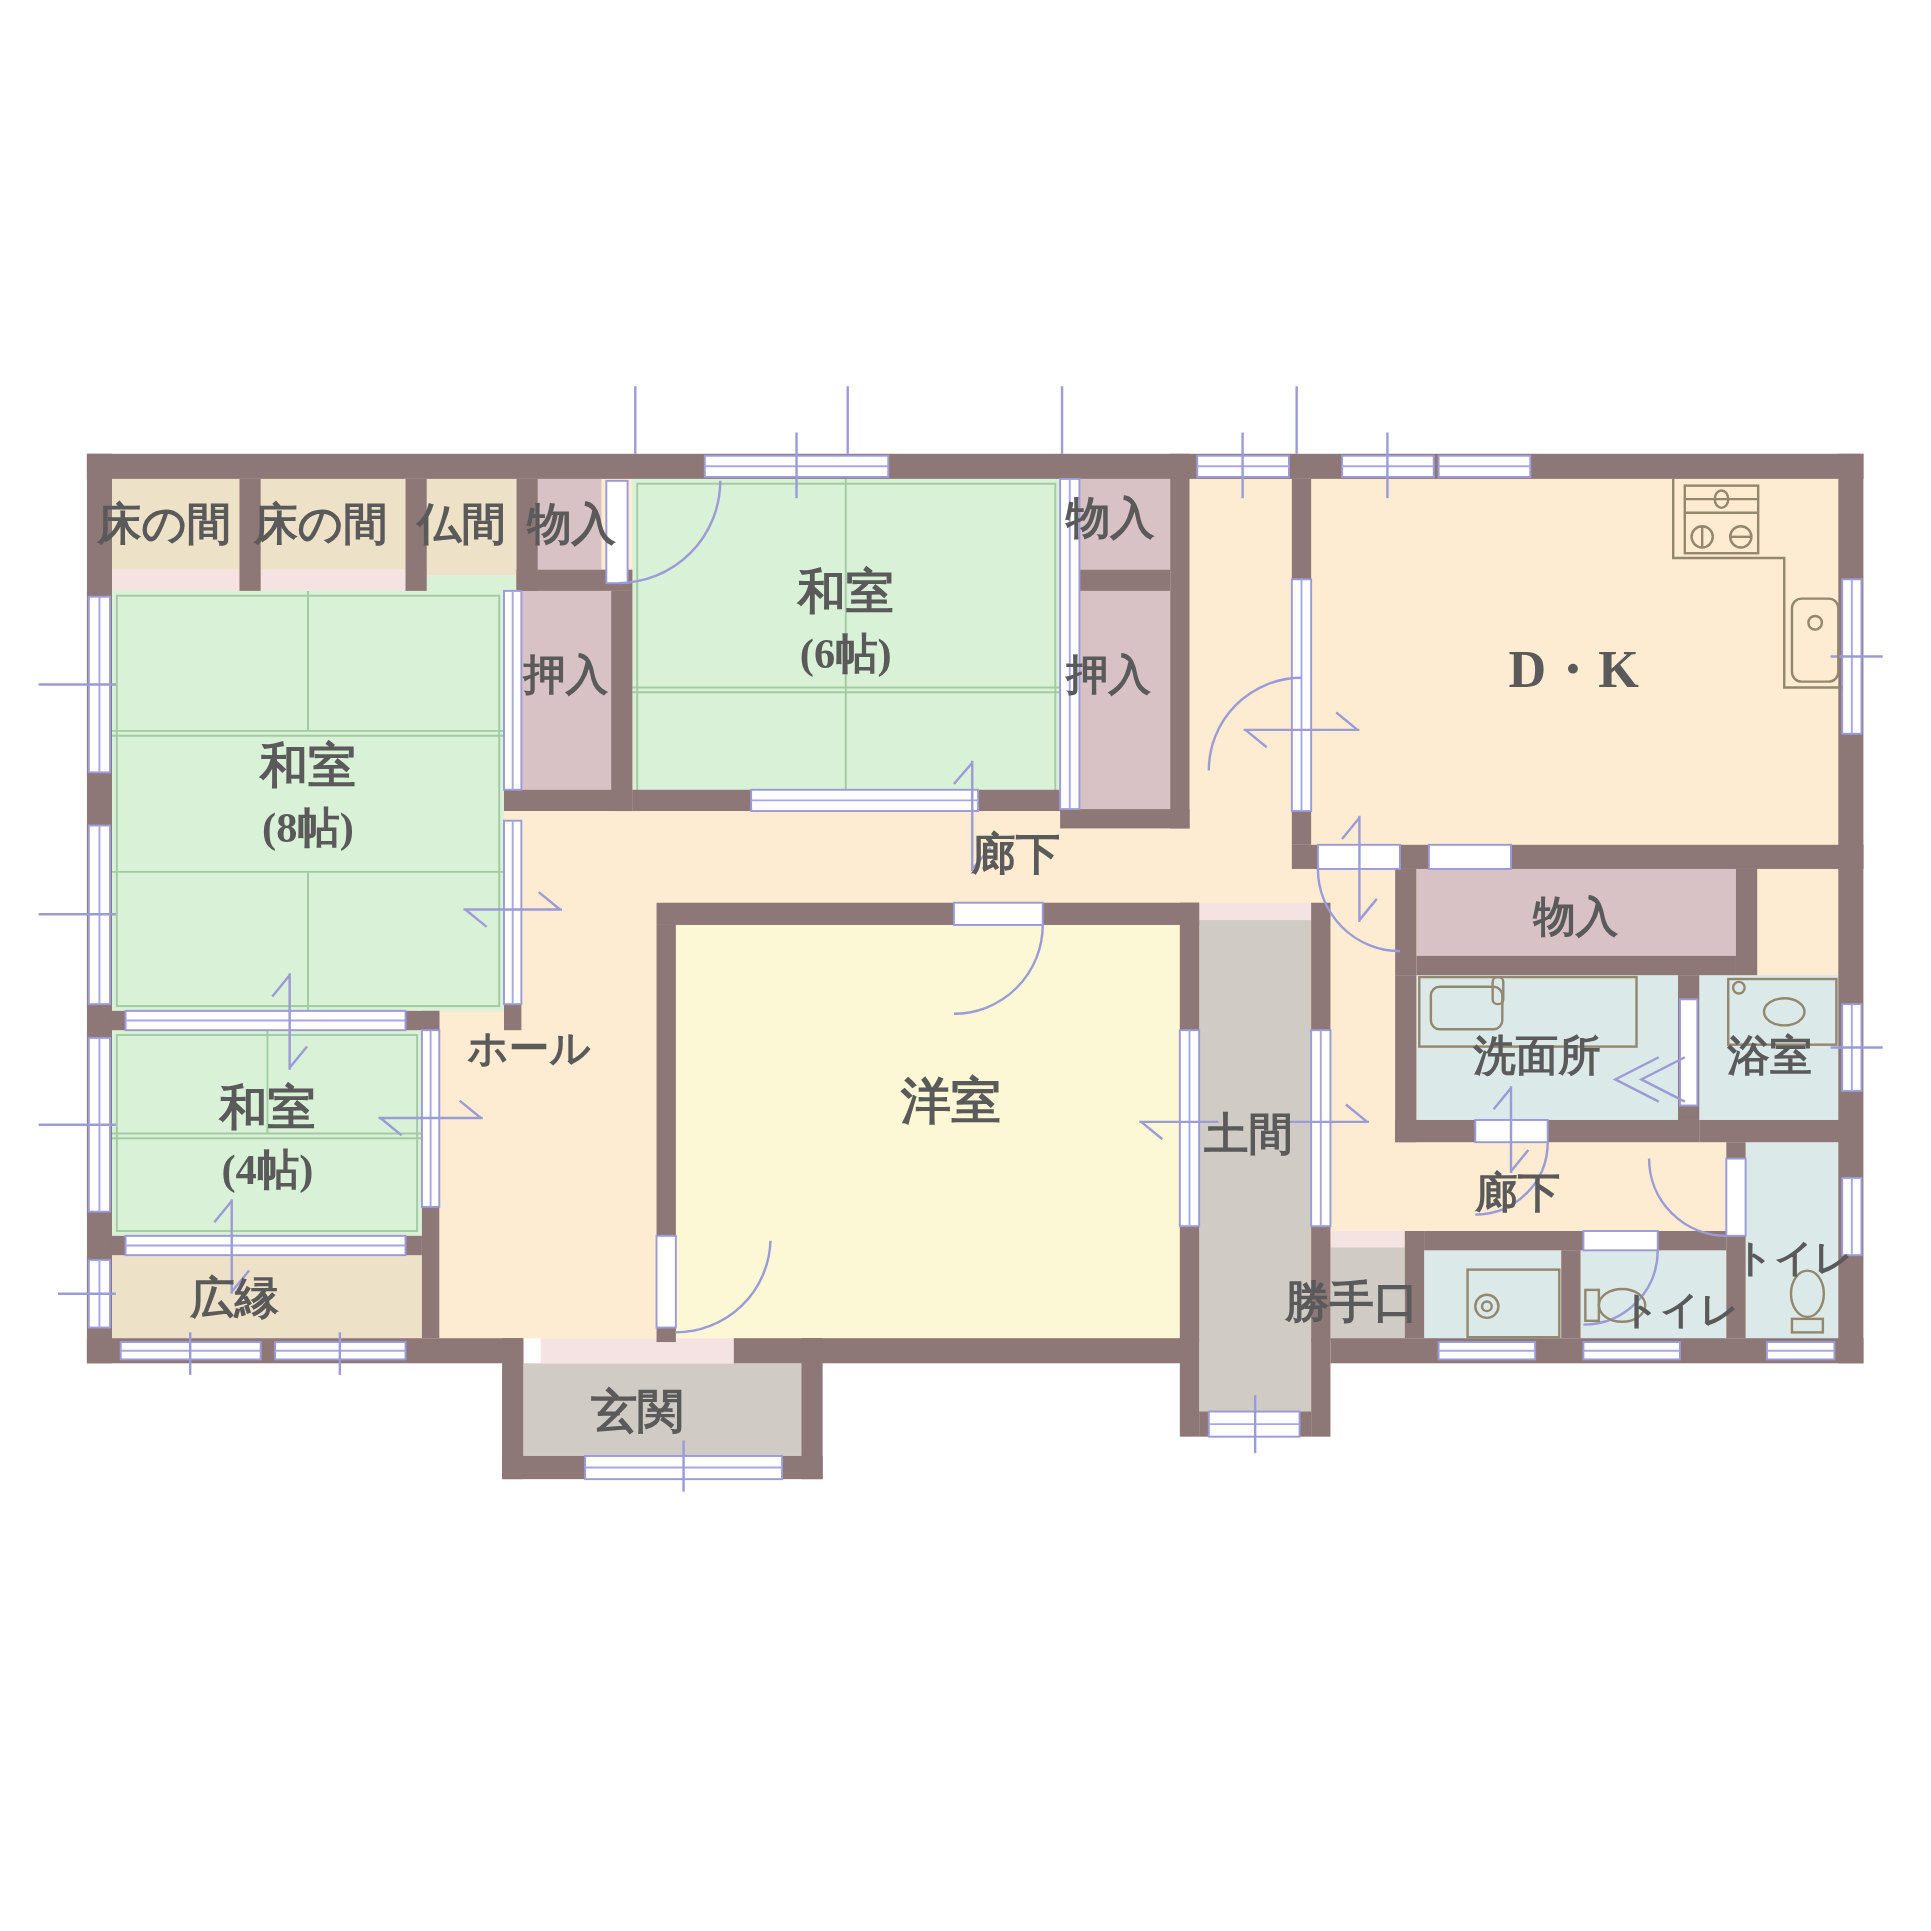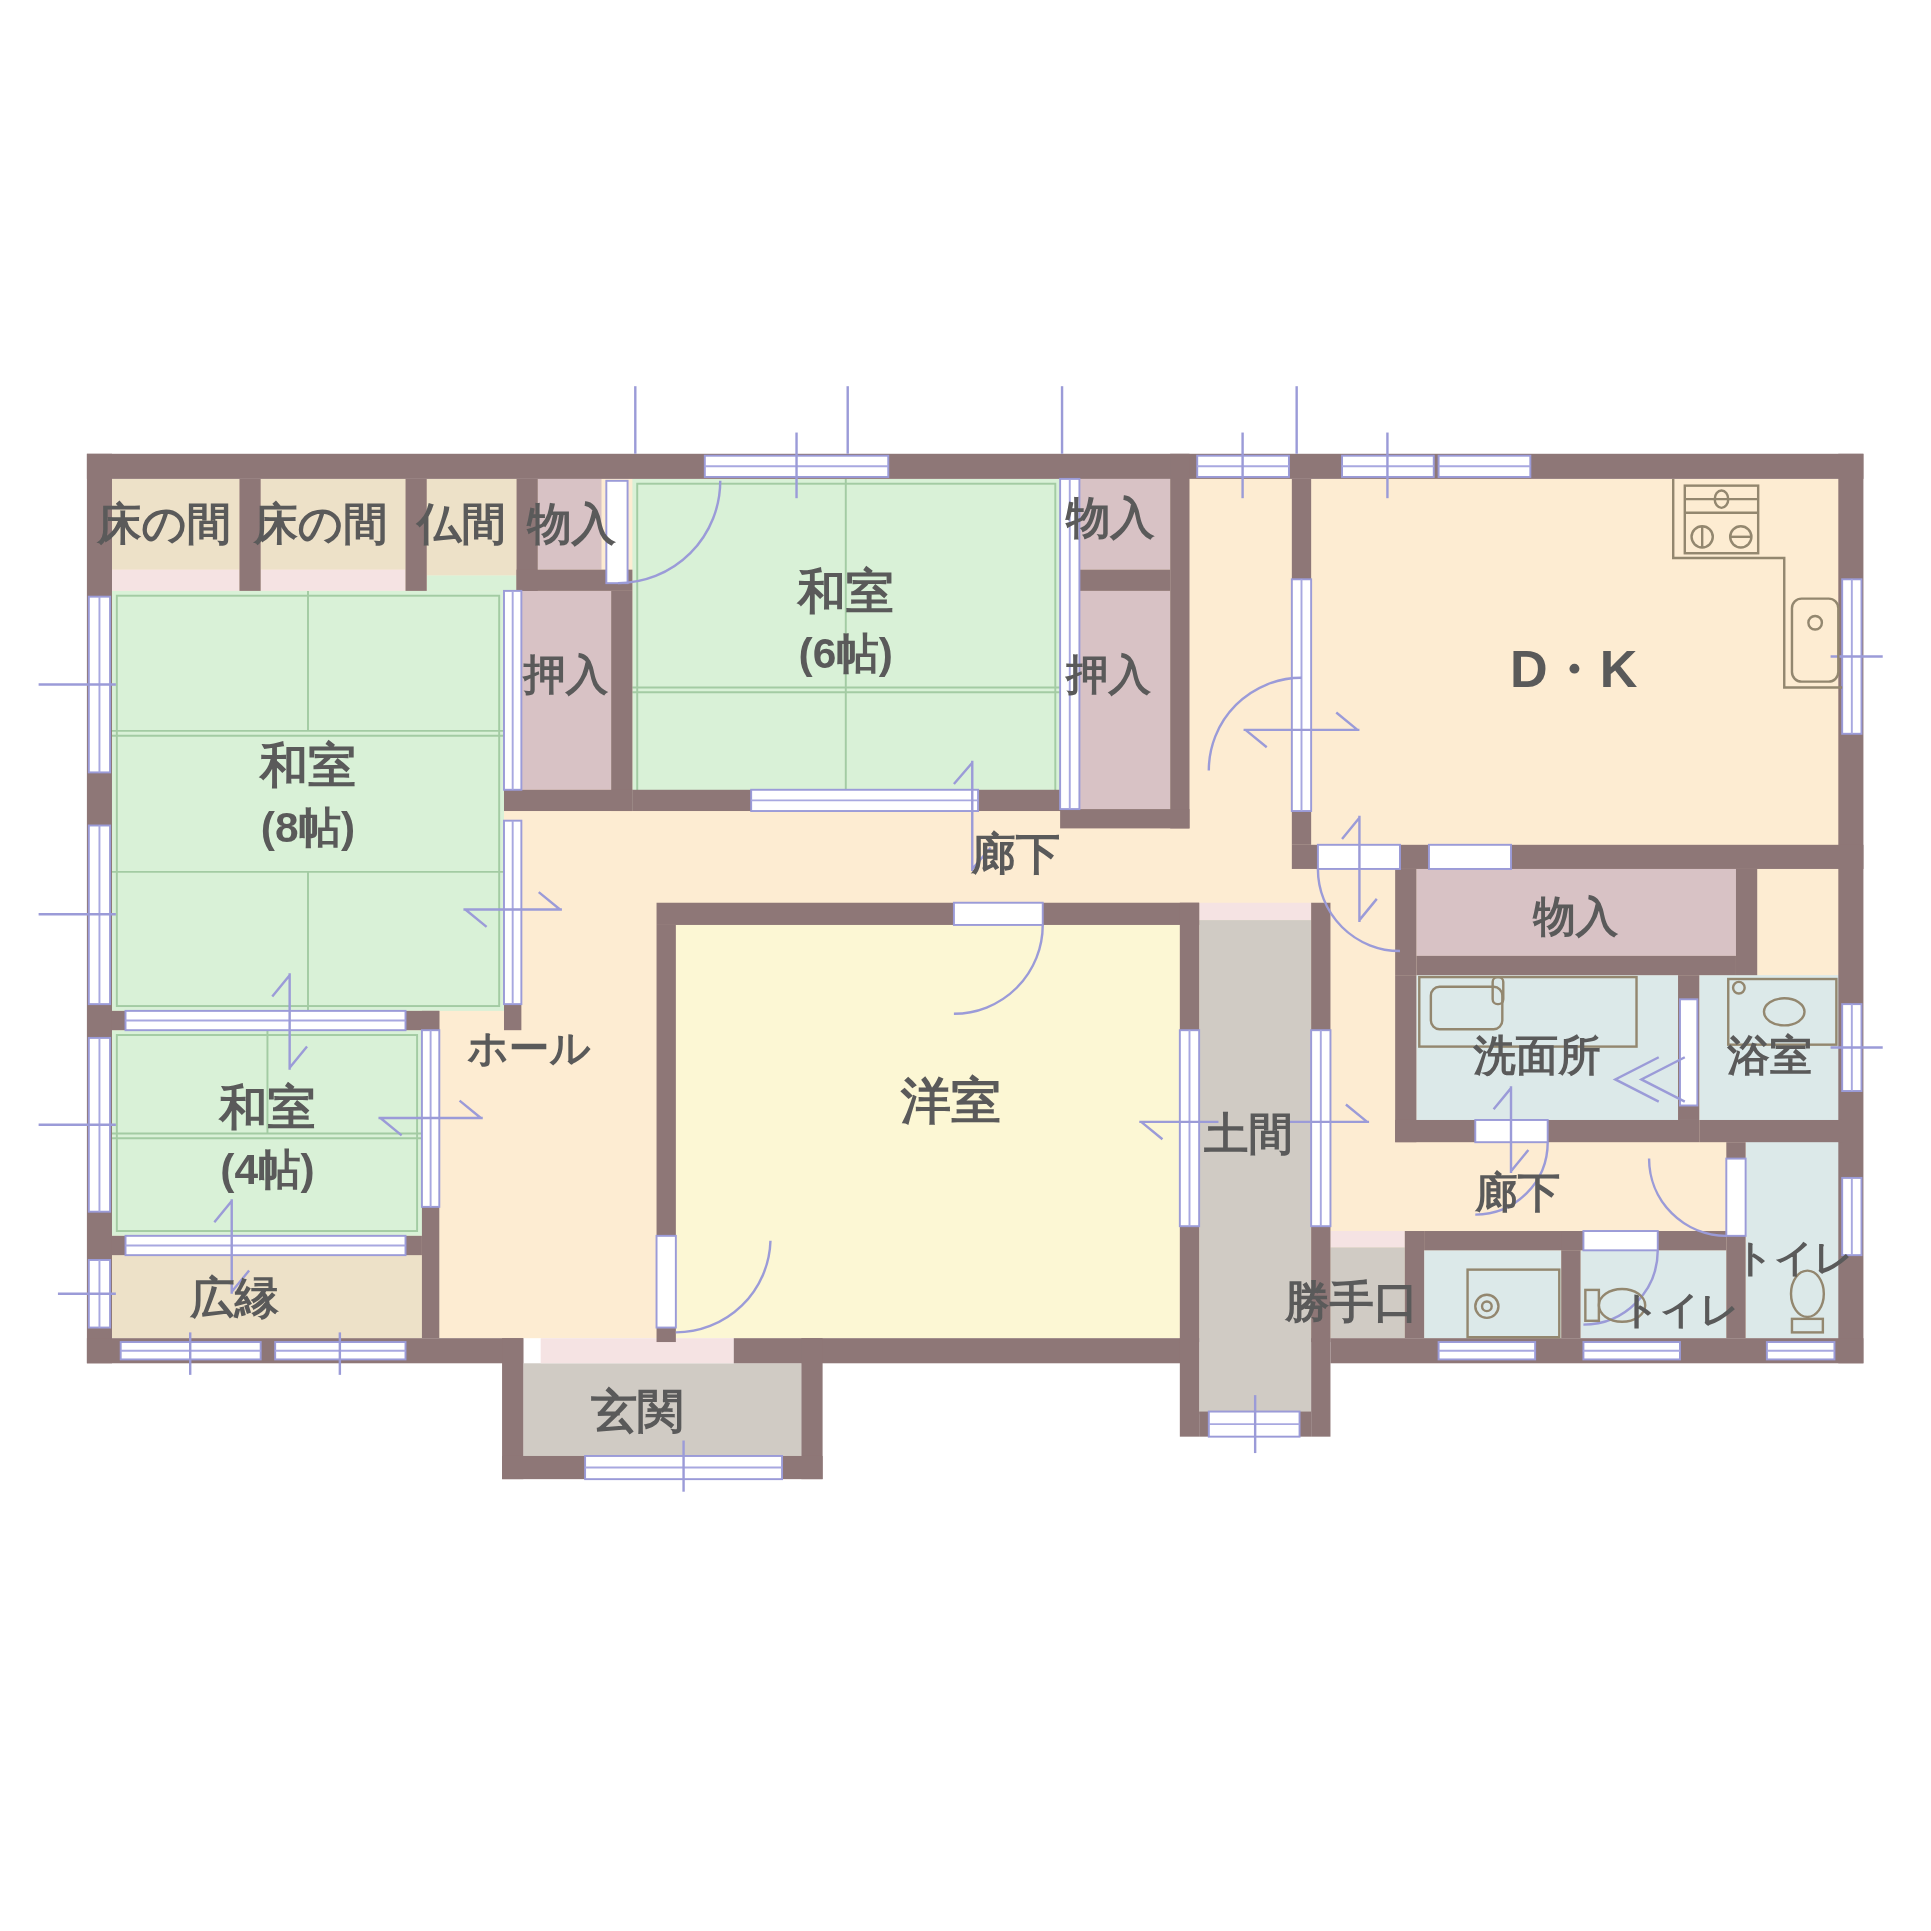--- a/index.html
+++ b/index.html
@@ -1,17 +1,17 @@
 <!DOCTYPE html>
 <html><head>
 <meta charset="utf-8">
 <style>
   html,body{margin:0;padding:0;background:#ffffff;}
   #stage{position:relative;width:1931px;height:1931px;background:#ffffff;overflow:hidden;
-         font-family:Liberation Sans, sans-serif;}
+         font-family:Liberation Serif, serif;}
   svg{position:absolute;left:0;top:0;}
   .wall{fill:#8e7777;stroke:none;}
   .wn{fill:#ffffff;stroke:#9b9bd8;stroke-width:2;}
   .leaf{fill:#ffffff;stroke:#9b9bd8;stroke-width:2;}
   .bl{stroke:#9b9bd8;stroke-width:2.5;fill:none;}
   .blthin{stroke:#a8a8e0;stroke-width:2;fill:none;}
   .tat{stroke:#a3cba3;stroke-width:2;fill:none;}
   .fx{stroke:#93876f;stroke-width:2.5;fill:none;}
   .lb{fill:#5a5a5a;font-weight:bold;text-anchor:middle;}
 </style>

